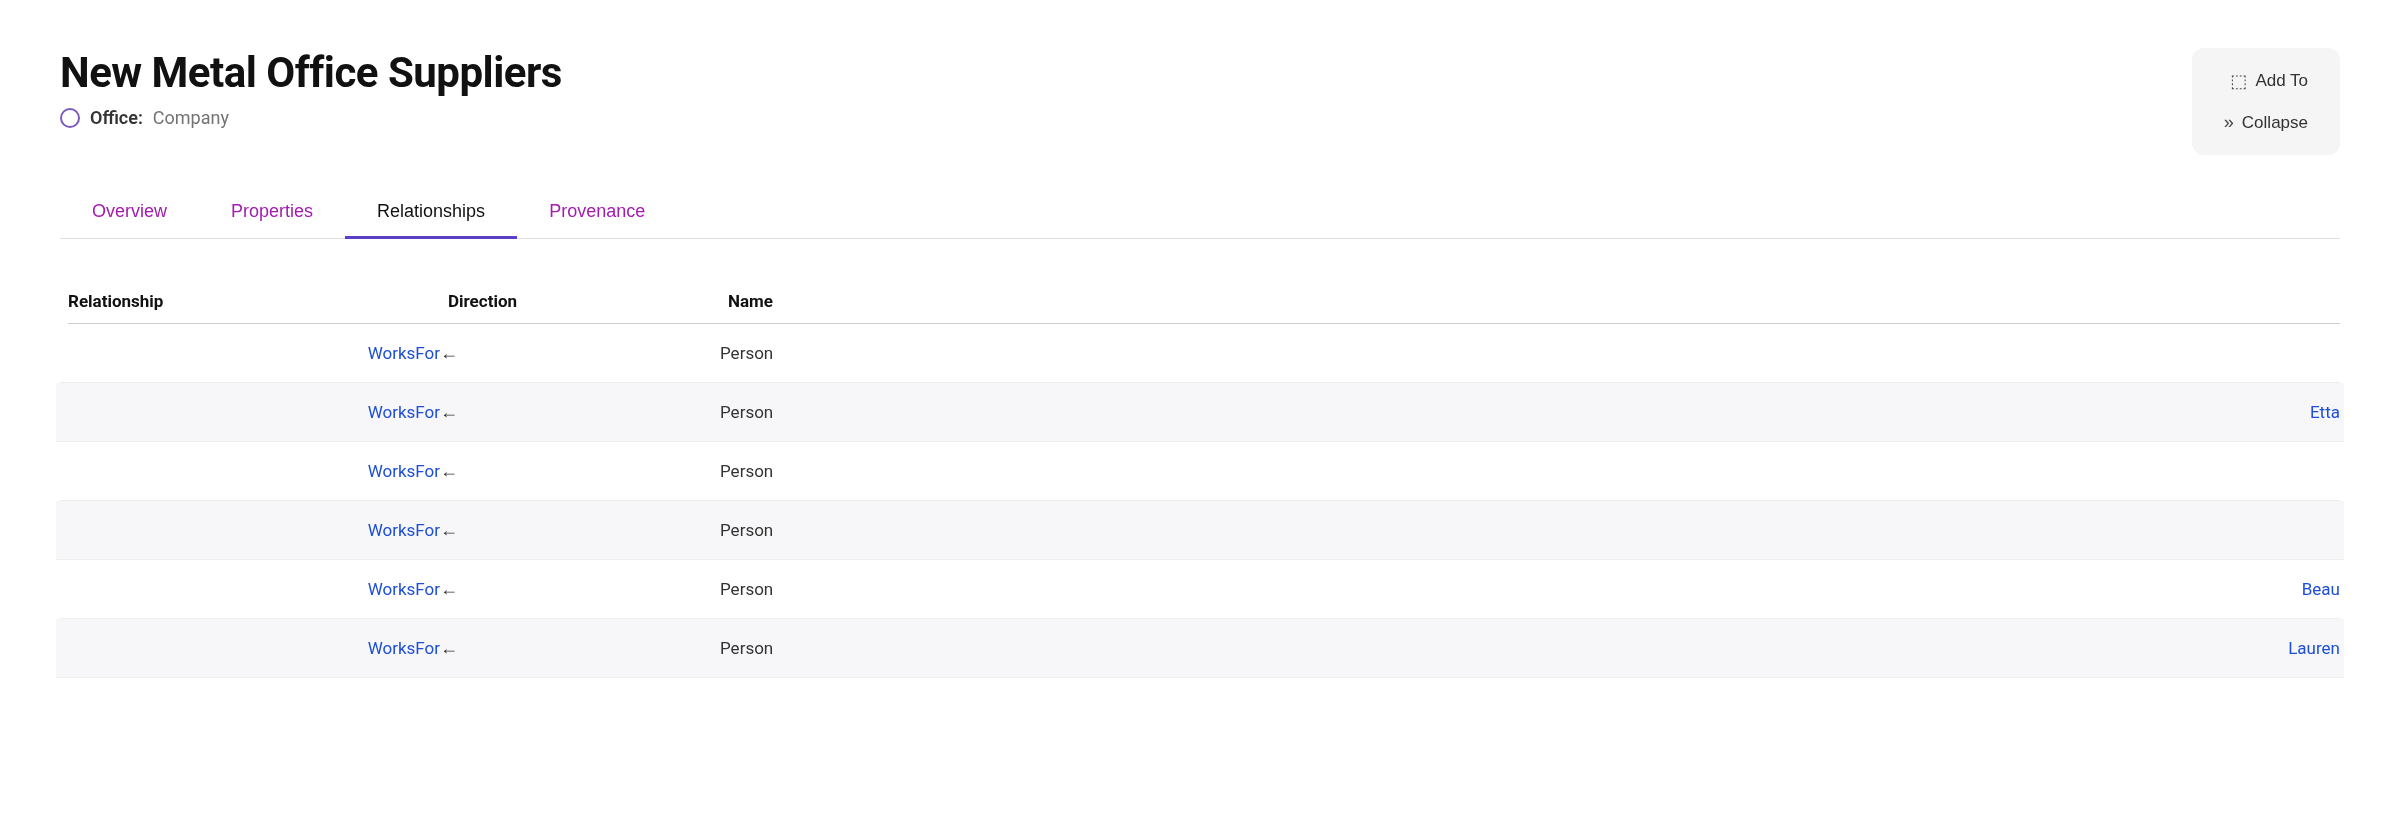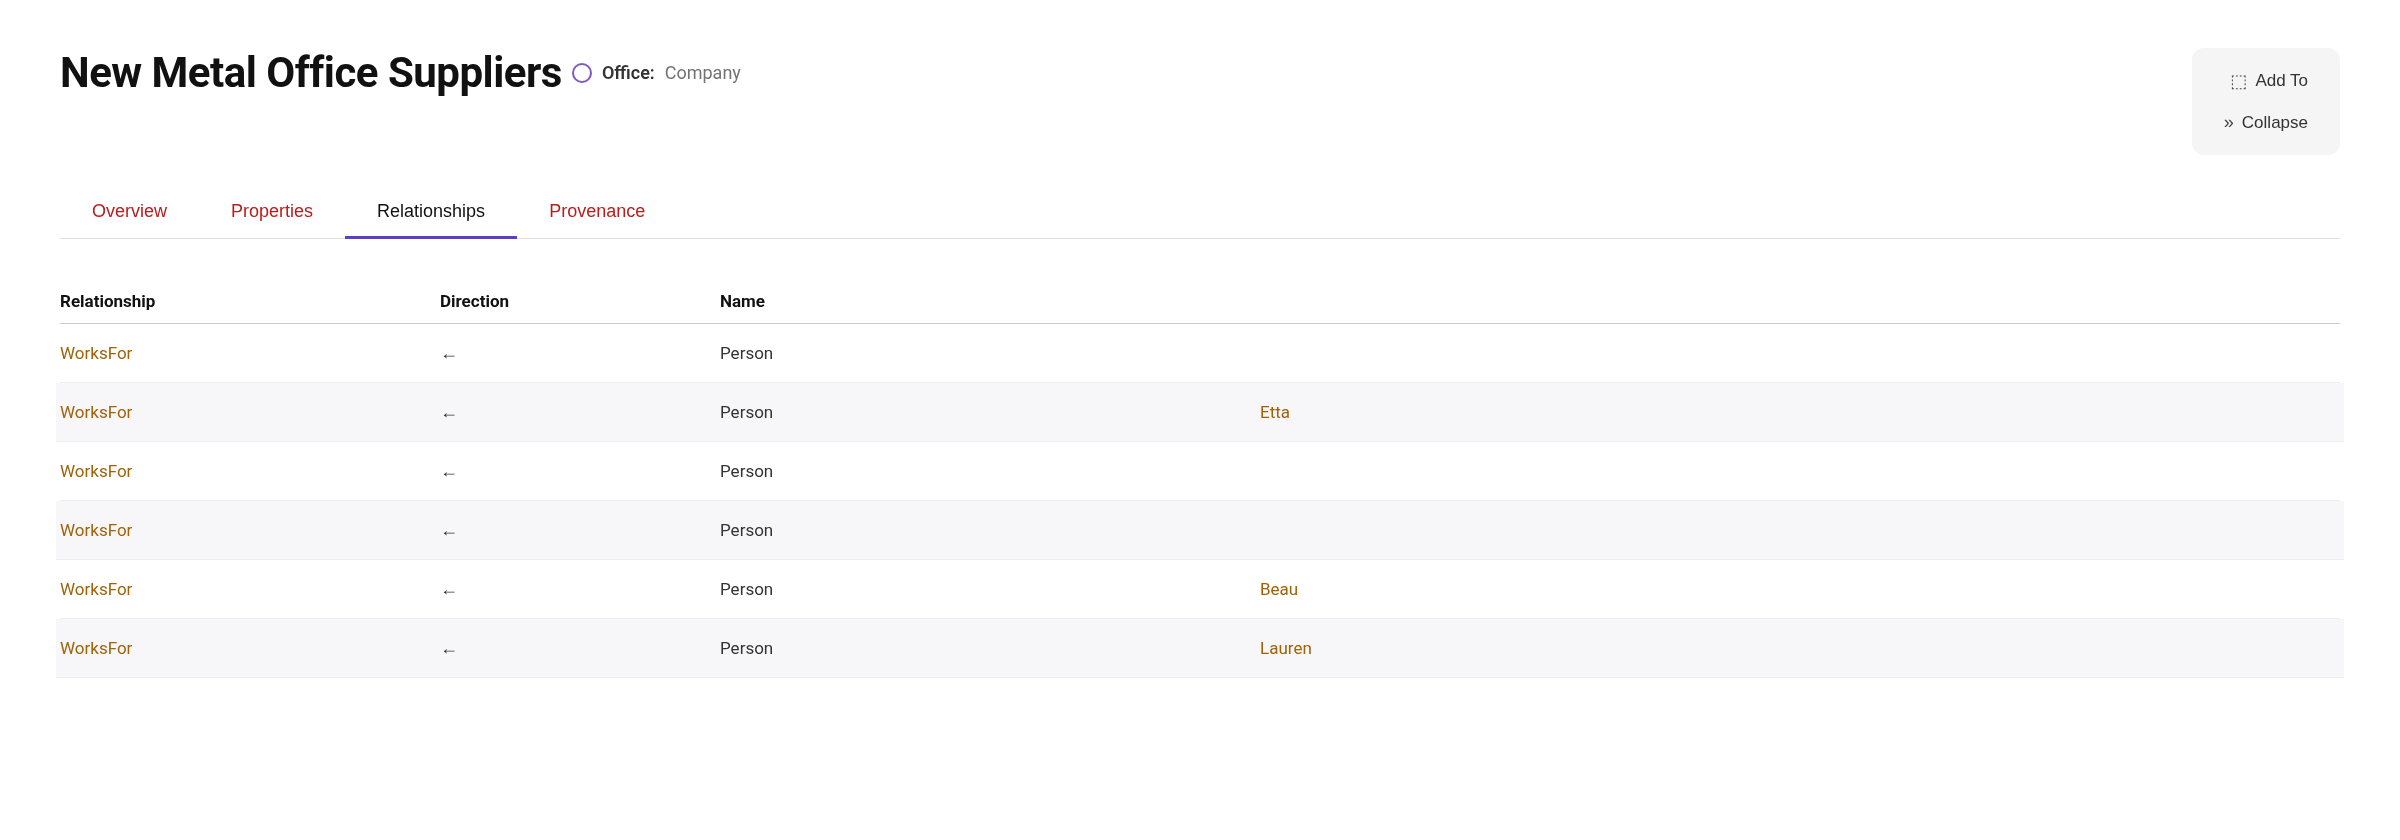--- a/index.html
+++ b/index.html
@@ -25,21 +25,21 @@
 
     .header-section {
       display: flex;
       justify-content: space-between;
       align-items: flex-start;
       margin-bottom: 32px;
     }
 
     .title-area {
       display: flex;
-      flex-direction: row;
+      flex-direction: column;
       gap: 10px;
     }
 
     .page-title {
       font-size: 42px;
       font-weight: 700;
       color: #111111;
       letter-spacing: -0.5px;
     }
 
@@ -101,21 +101,21 @@
     .tabs-section {
       display: flex;
       gap: 0;
       border-bottom: 1px solid #e0e0e0;
       margin-bottom: 40px;
     }
 
     .tab {
       padding: 14px 32px;
       font-size: 18px;
-      color: #b91c1c;
+      color: #a21caf;
       cursor: pointer;
       border-bottom: 3px solid transparent;
       margin-bottom: -1px;
       background: none;
       border-top: none;
       border-left: none;
       border-right: none;
     }
 
     .tab.active {
@@ -127,20 +127,21 @@
     .table-section {
       width: 100%;
     }
 
     .table-header {
       display: grid;
       grid-template-columns: 380px 280px 540px 1fr;
       padding: 12px 0;
       border-bottom: 1.5px solid #cccccc;
       margin-bottom: 0;
+      margin-left: 8px;
     }
 
     .table-header-cell {
       font-size: 17px;
       font-weight: 700;
       color: #111;
     }
 
     .table-row {
       display: grid;
@@ -159,22 +160,23 @@
     .table-row:nth-child(odd) {
       background: #ffffff;
     }
 
     .cell {
       font-size: 17px;
       color: #333;
     }
 
     .cell.link {
-      color: #a16207;
+      color: #1d4ed8;
       cursor: pointer;
+      text-align: right;
     }
 
     .cell.direction {
       font-size: 18px;
       color: #333;
     }
   </style>
 </head>
 <body>
 

